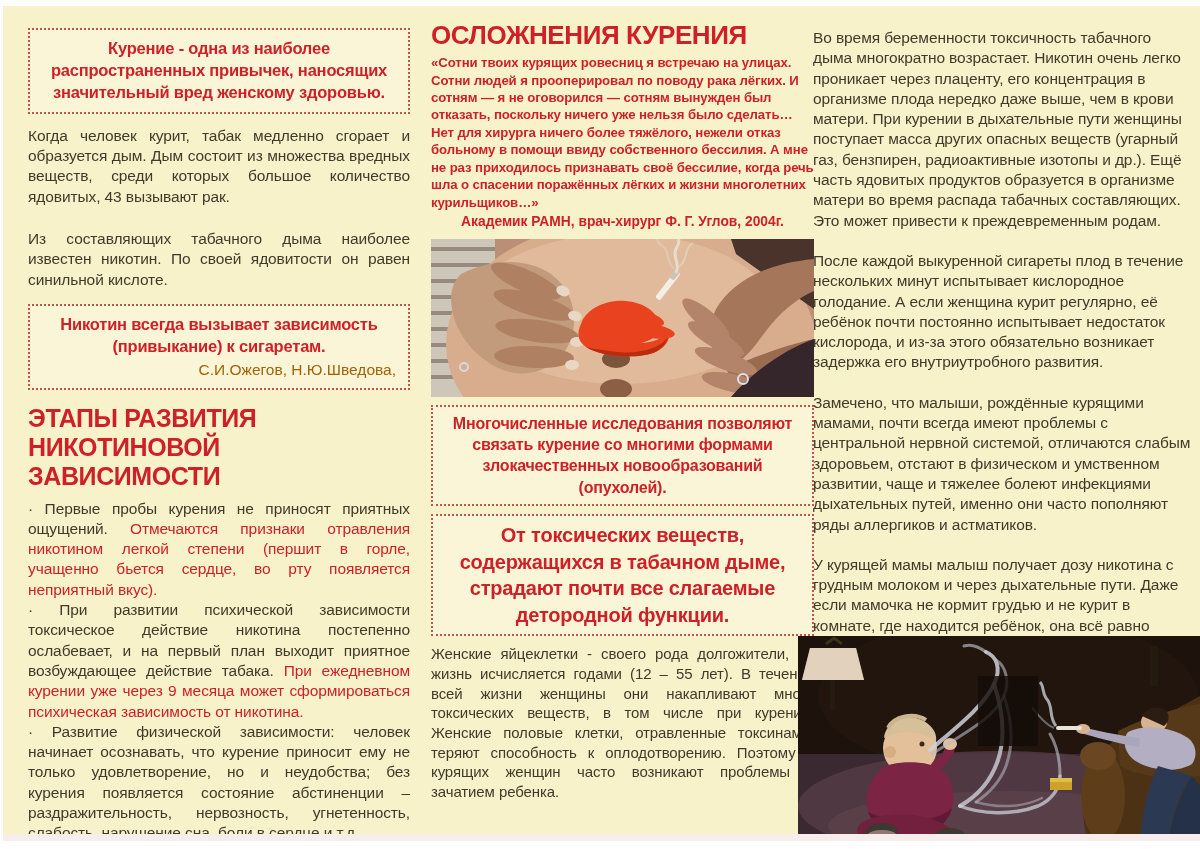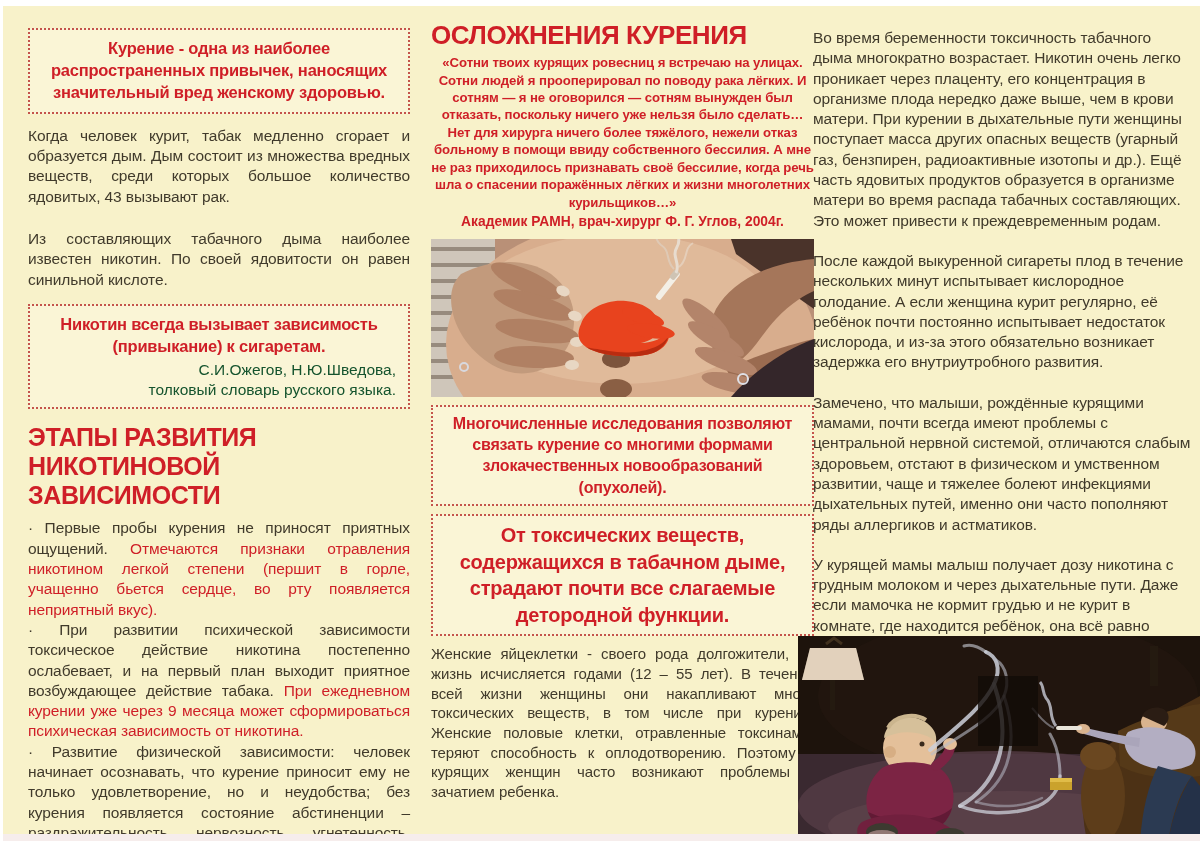--- a/index.html
+++ b/index.html
@@ -25,28 +25,28 @@
     font-size:15.5px;line-height:1.31;text-align:justify;color:#403a2b;letter-spacing:-0.1px;
   }
   .red{color:#cf1f27;}
   .dashed-box{
     border:2px dotted #c4544b;padding:8px 12px;background:#faf5d6;
   }
   .box-red-text{
     color:#cf1f27;font-weight:bold;text-align:center;font-size:16.5px;line-height:1.33;letter-spacing:-0.2px;
   }
   .attr-dark{
-    color:#14532d;text-align:right;font-size:15.5px;line-height:1.28;font-weight:normal;
+    color:#a16207;text-align:right;font-size:15.5px;line-height:1.28;font-weight:normal;
   }
   .section-heading{
     color:#cf1f27;font-weight:bold;font-size:25px;line-height:1.16;letter-spacing:-0.4px;
     text-transform:uppercase;
   }
   .quote{
-    color:#cf1f27;font-weight:bold;text-align:center;font-size:13.2px;line-height:1.32;letter-spacing:-0.1px;
+    color:#cf1f27;font-weight:bold;text-align:left;font-size:13.2px;line-height:1.32;letter-spacing:-0.1px;
   }
   .quote-attr{
     color:#cf1f27;font-weight:bold;text-align:center;font-size:13.8px;line-height:1.3;margin-top:2px;
   }
   .stage-para{margin-top:0;}
   .photo-frame{display:block;}
   svg{display:block;}
 </style>
 </head>
 <body>
@@ -59,21 +59,20 @@
         <p class="box-red-text">Курение - одна из наиболее распространенных привычек, наносящих значительный вред женскому здоровью.</p>
       </div>
 
       <p class="dark-para" style="margin-bottom:22px;">Когда человек курит, табак  медленно сгорает и образуется дым. Дым состоит из множества вредных веществ, среди которых большое количество ядовитых, 43 вызывают рак.</p>
 
       <p class="dark-para" style="margin-bottom:14px;">Из составляющих табачного дыма наиболее известен никотин.  По своей ядовитости он равен синильной кислоте.</p>
 
       <div class="dashed-box" style="margin-bottom:14px;">
         <p class="box-red-text">Никотин всегда вызывает зависимость (привыкание) к сигаретам.</p>
         <p class="attr-dark" style="margin-top:2px;">С.И.Ожегов, Н.Ю.Шведова,</p>
-        <p class="attr-dark">толковый словарь русского языка.</p>
       </div>
 
       <h2 class="section-heading" style="margin:0 0 8px 0;">
         <span>ЭТАПЫ РАЗВИТИЯ</span><br>
         <span>НИКОТИНОВОЙ ЗАВИСИМОСТИ</span>
       </h2>
 
       <p class="dark-para stage-para">
         <span>· Первые пробы курения не приносят приятных ощущений. </span><span class="red">Отмечаются признаки отравления никотином легкой степени (першит в горле, учащенно бьется сердце, во рту появляется неприятный вкус).</span>
       </p>

